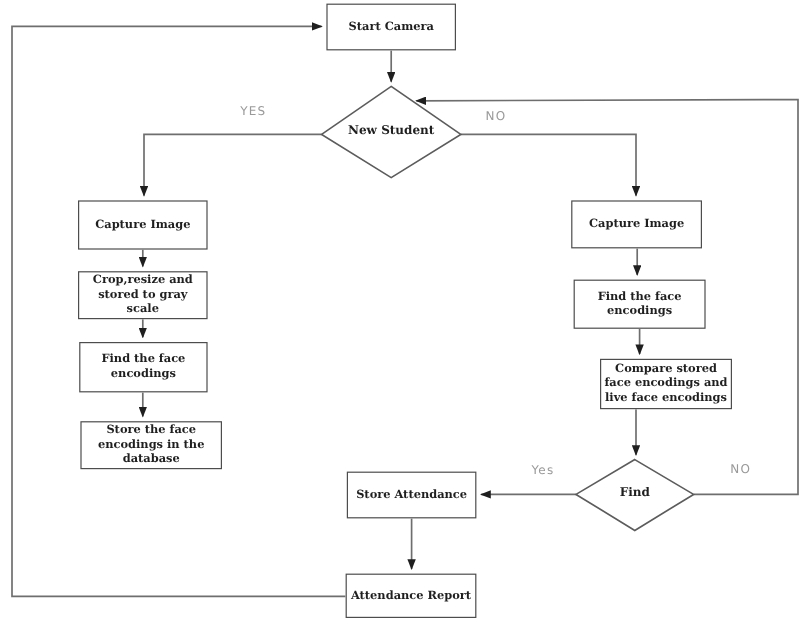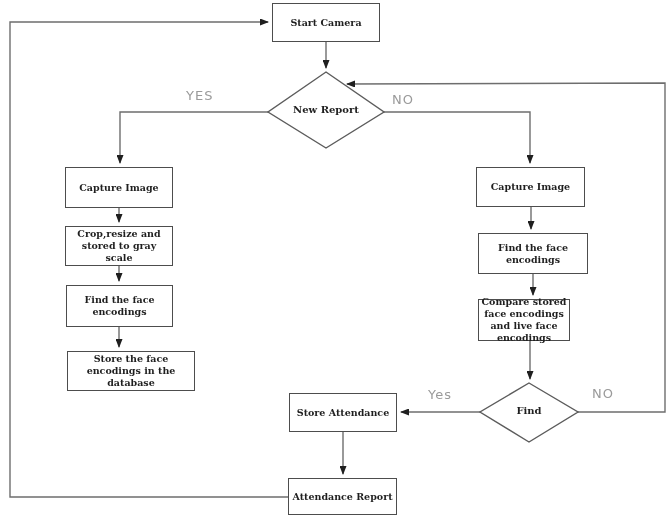--- a/index.html
+++ b/index.html
@@ -50,24 +50,24 @@
   .diamond-label {
     position: absolute;
     text-align: center;
     font-size: 10px;
     font-weight: bold;
     color: #1f1f1f;
   }
   .edge-label {
     position: absolute;
     font-family: "DejaVu Sans", sans-serif;
-    font-size: 13px;
+    font-size: 10px;
     color: #9a9a9a;
     letter-spacing: 1px;
-    text-align: left;
+    text-align: right;
   }
 </style>
 </head>
 <body>
 
 <div class="canvas">
 
   <svg class="wires" viewBox="0 0 672 520">
     <defs>
       <marker id="arrow" markerWidth="9" markerHeight="7" refX="8" refY="3.5" orient="auto" markerUnits="userSpaceOnUse">
@@ -110,45 +110,45 @@
   </div>
 
   <div class="node" style="left:65px; top:226px; width:108px; height:40px;">
     <span>Crop,resize and stored to gray scale</span>
   </div>
 
   <div class="node" style="left:66px; top:285px; width:107px; height:42px;">
     <span>Find the face encodings</span>
   </div>
 
-  <div class="node" style="left:67px; top:351px; width:128px; height:40px;">
+  <div class="node" style="left:67px; top:351px; width:118px; height:40px;">
     <span>Store the face encodings in the database</span>
   </div>
 
   <div class="node" style="left:476px; top:167px; width:109px; height:40px;">
     <span>Capture Image</span>
   </div>
 
   <div class="node" style="left:478px; top:233px; width:110px; height:41px;">
     <span>Find the face encodings</span>
   </div>
 
-  <div class="node" style="left:478px; top:299px; width:92px; height:42px;">
+  <div class="node" style="left:500px; top:299px; width:110px; height:42px;">
     <span>Compare stored face encodings and live face encodings</span>
   </div>
 
   <div class="node" style="left:289px; top:393px; width:108px; height:39px;">
     <span>Store Attendance</span>
   </div>
 
   <div class="node" style="left:288px; top:478px; width:109px; height:37px;">
     <span>Attendance Report</span>
   </div>
 
-  <div class="diamond-label" style="left:270px; top:104px; width:112px;">New Report</div>
+  <div class="diamond-label" style="left:270px; top:104px; width:112px;">New Student</div>
   <div class="diamond-label" style="left:489px; top:405px; width:80px;">Find</div>
 
   <div class="edge-label" style="left:186px; top:88px; width:36px;">YES</div>
   <div class="edge-label" style="left:392px; top:92px; width:30px;">NO</div>
   <div class="edge-label" style="left:428px; top:387px; width:34px;">Yes</div>
   <div class="edge-label" style="left:592px; top:386px; width:34px;">NO</div>
 
 </div>
 
 </body></html>

